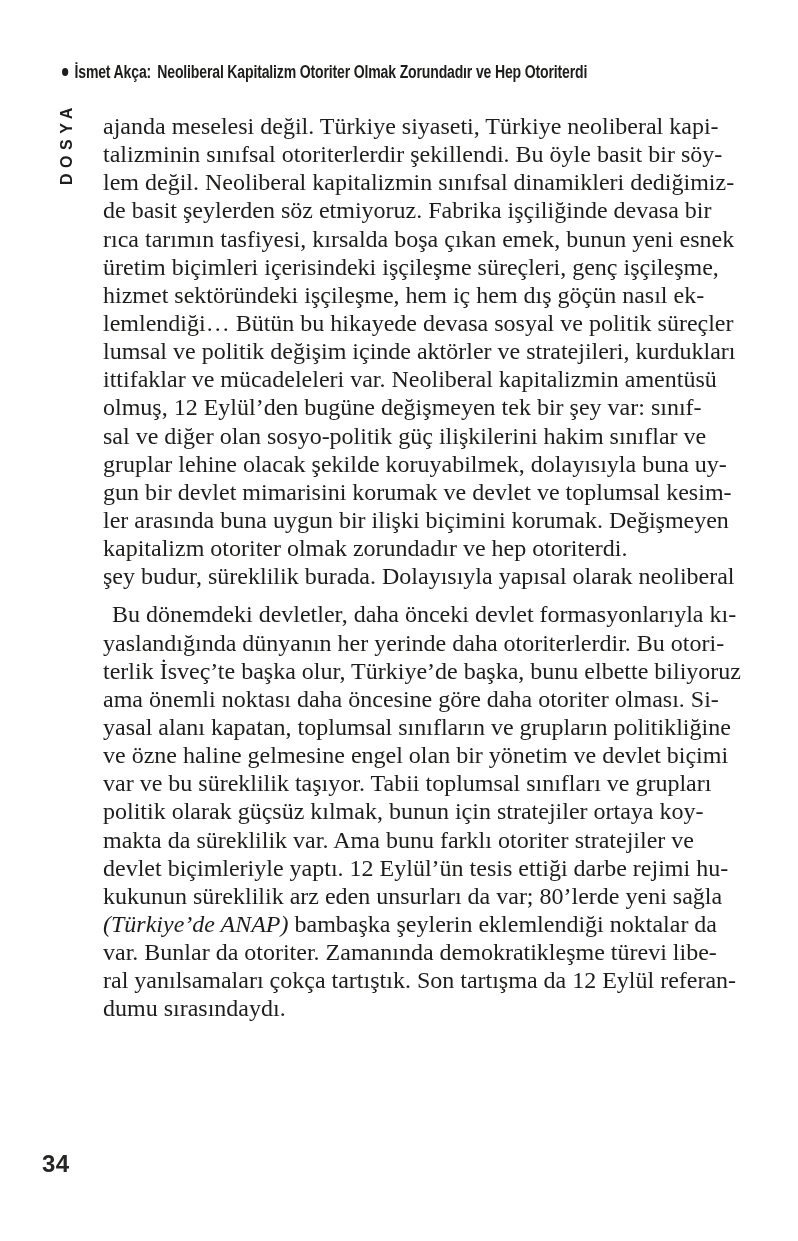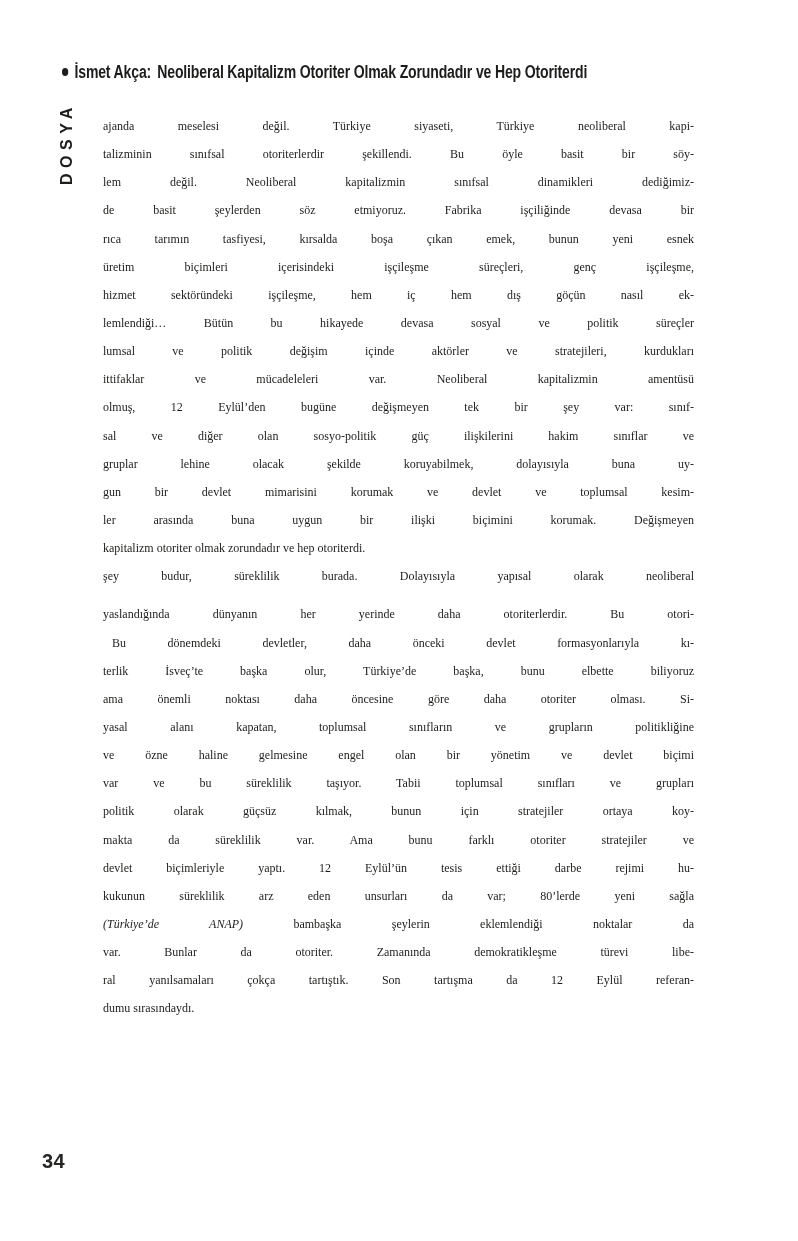--- a/index.html
+++ b/index.html
@@ -46,42 +46,42 @@
     font-size: 16px;
     letter-spacing: 5.5px;
     white-space: nowrap;
   }
 
   
   .body-text {
     position: absolute;
     left: 103px; top: 112px;
     width: 591px;
-    font-size: 12px;
+    font-size: 24px;
     line-height: 28.15px;
   }
   .paragraph { margin: 0; }
   .paragraph + .paragraph { margin-top: 10px; }
   .line {
     text-align: justify;
     text-align-last: justify;
     height: 28.15px;
     white-space: nowrap;
   }
   .line.last-line { text-align-last: left; }
   .line.indented  { padding-left: 9px; }
   .line em { font-style: italic; }
 
   
   .page-number {
     position: absolute;
     left: 42px; top: 1150px;
     font-family: "Liberation Sans", "DejaVu Sans", sans-serif;
     font-weight: 700;
-    font-size: 20px;
+    font-size: 24px;
     color: #262624;
     letter-spacing: 0.5px;
     text-align: center;
   }
 </style>
 </head>
 <body>
 
 <div class="header">
   <span class="bullet"></span>
@@ -105,22 +105,22 @@
       <div class="line">ittifaklar ve mücadeleleri var. Neoliberal kapitalizmin amentüsü</div>
       <div class="line">olmuş, 12 Eylül’den bugüne değişmeyen tek bir şey var: sınıf-</div>
       <div class="line">sal ve diğer olan sosyo-politik güç ilişkilerini hakim sınıflar ve</div>
       <div class="line">gruplar lehine olacak şekilde koruyabilmek, dolayısıyla buna uy-</div>
       <div class="line">gun bir devlet mimarisini korumak ve devlet ve toplumsal kesim-</div>
       <div class="line">ler arasında buna uygun bir ilişki biçimini korumak. Değişmeyen</div>
       <div class="line last-line">kapitalizm otoriter olmak zorundadır ve hep otoriterdi.</div>
       <div class="line">şey budur, süreklilik burada. Dolayısıyla yapısal olarak neoliberal</div>
     </div>
     <div class="paragraph">
+      <div class="line indented">Bu dönemdeki devletler, daha önceki devlet formasyonlarıyla kı-</div>
       <div class="line">yaslandığında dünyanın her yerinde daha otoriterlerdir. Bu otori-</div>
-      <div class="line indented">Bu dönemdeki devletler, daha önceki devlet formasyonlarıyla kı-</div>
       <div class="line">terlik İsveç’te başka olur, Türkiye’de başka, bunu elbette biliyoruz</div>
       <div class="line">ama önemli noktası daha öncesine göre daha otoriter olması. Si-</div>
       <div class="line">yasal alanı kapatan, toplumsal sınıfların ve grupların politikliğine</div>
       <div class="line">ve özne haline gelmesine engel olan bir yönetim ve devlet biçimi</div>
       <div class="line">var ve bu süreklilik taşıyor. Tabii toplumsal sınıfları ve grupları</div>
       <div class="line">politik olarak güçsüz kılmak, bunun için stratejiler ortaya koy-</div>
       <div class="line">makta da süreklilik var. Ama bunu farklı otoriter stratejiler ve</div>
       <div class="line">devlet biçimleriyle yaptı. 12 Eylül’ün tesis ettiği darbe rejimi hu-</div>
       <div class="line">kukunun süreklilik arz eden unsurları da var; 80’lerde yeni sağla</div>
       <div class="line"><em>(Türkiye’de ANAP)</em><span> bambaşka şeylerin eklemlendiği noktalar da</span></div>

